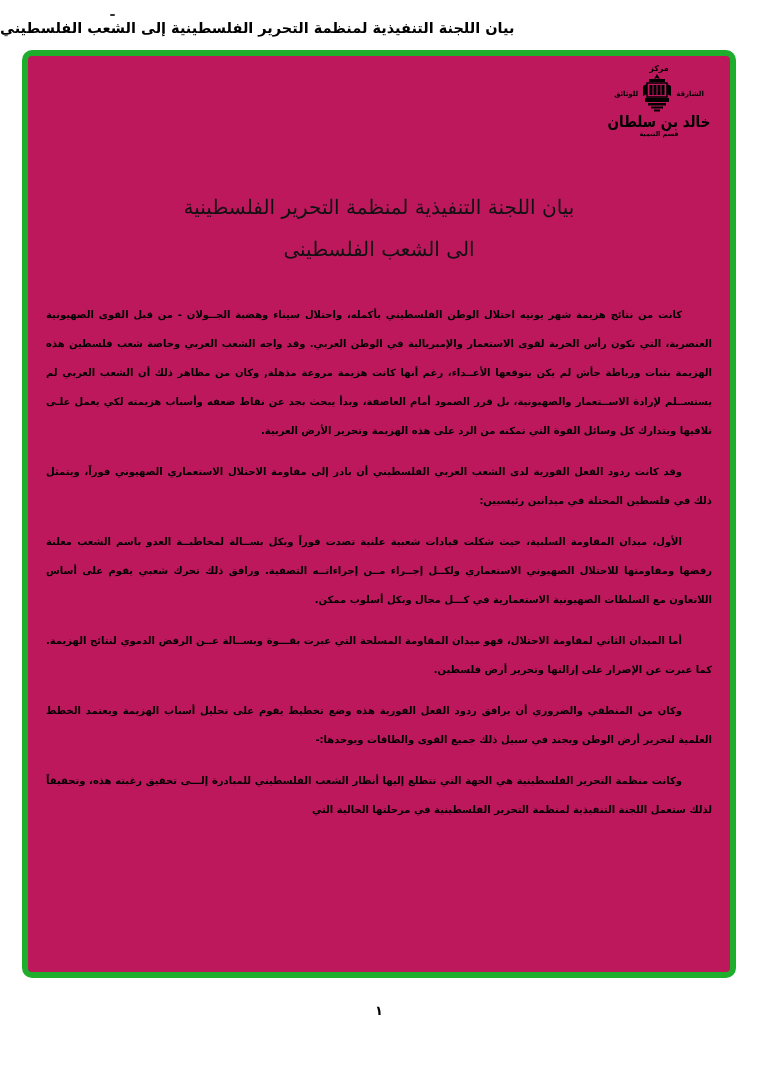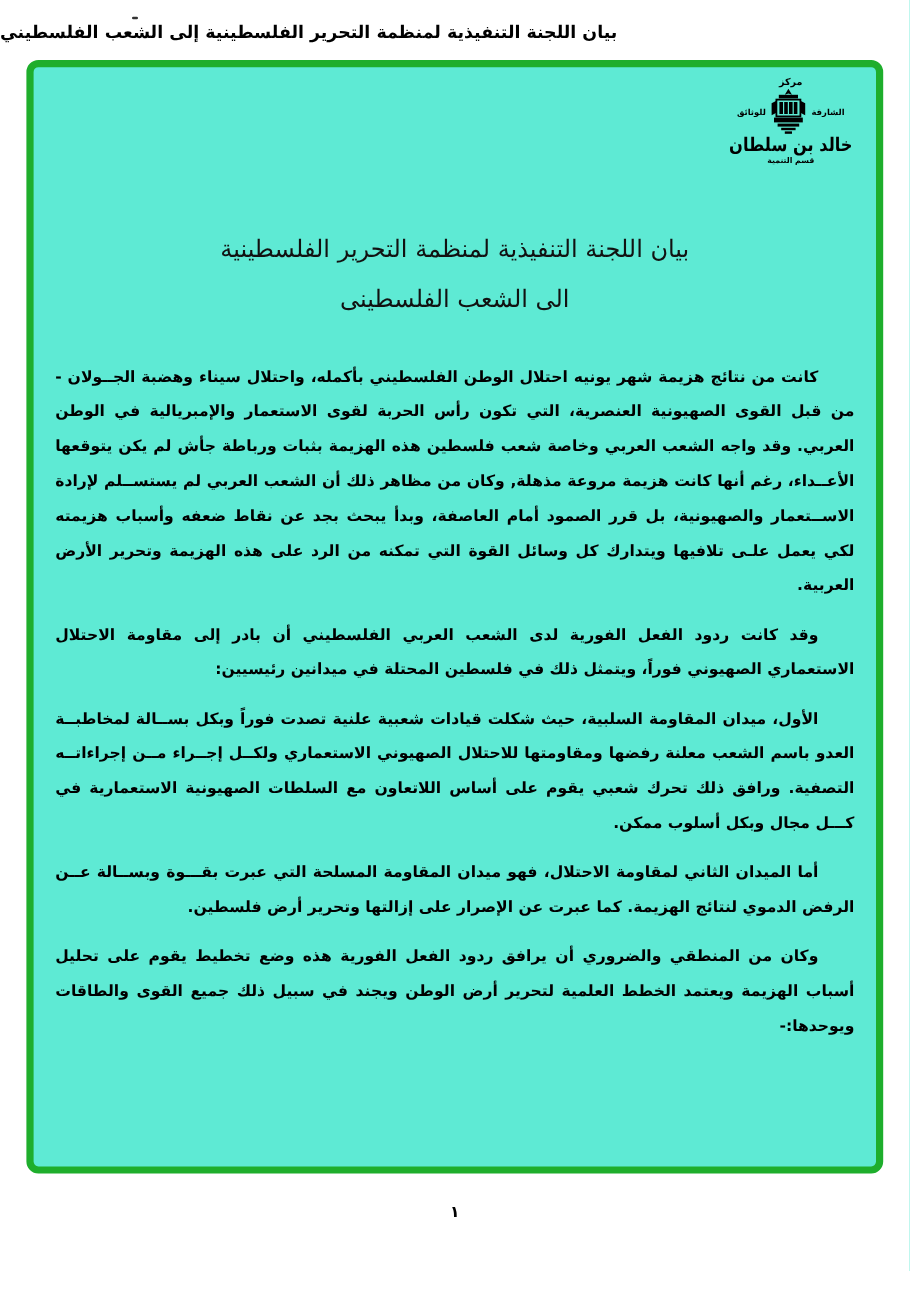--- a/index.html
+++ b/index.html
@@ -14,21 +14,21 @@
     background:#333;border-radius:1px;
   }
   .page-title{
     position:absolute;top:20px;left:0;width:100%;
     text-align:left;direction:rtl;
     font-weight:bold;font-size:14.5px;letter-spacing:0;
   }
   .doc-box{
     position:absolute;left:22px;top:50px;width:714px;height:928px;
     box-sizing:border-box;border:6px solid #1eae2c;border-radius:10px;
-    background:#5eead4;
+    background:#be185d;
   }
   
   .stamp{
     position:absolute;top:8px;right:16px;width:110px;
     direction:rtl;text-align:center;color:#000;
   }
   .stamp-top{font-size:8px;font-weight:bold;line-height:10px;}
   .stamp-row{display:flex;align-items:center;justify-content:center;gap:2px;}
   .stamp-side{font-size:7px;font-weight:bold;white-space:nowrap;text-align:right;}
   .stamp-emblem{width:34px;height:40px;display:block;}
@@ -40,21 +40,21 @@
     font-family:"DejaVu Serif","Liberation Serif",serif;
     font-size:20px;line-height:42px;font-weight:400;color:#111;
   }
   .doc-dates{
     margin-top:4px;text-align:center;direction:rtl;
     font-weight:bold;font-size:15.5px;line-height:34px;
   }
   
   .doc-body{
     margin:30px 18px 0 18px;direction:rtl;text-align:justify;
-    font-size:13px;font-weight:bold;line-height:29px;color:#000;
+    font-size:10px;font-weight:bold;line-height:29px;color:#000;
   }
   .doc-body p{margin:0 0 12px 0;text-indent:30px;}
   .page-number{
     position:absolute;top:1003px;left:0;width:100%;
     text-align:center;font-size:13px;font-weight:bold;
   }
 </style>
 </head>
 <body>
 
@@ -96,17 +96,18 @@
     <div>الى الشعب الفلسطينى</div>
   </div>
 
 
   <div class="doc-body">
     <p>كانت من نتائج هزيمة شهر يونيه احتلال الوطن الفلسطيني بأكمله، واحتلال سيناء وهضبة الجــولان - من قبل القوى الصهيونية العنصرية، التي تكون رأس الحربة لقوى الاستعمار والإمبريالية في الوطن العربي. وقد واجه الشعب العربي وخاصة شعب فلسطين هذه الهزيمة بثبات ورباطة جأش لم يكن يتوقعها الأعــداء، رغم أنها كانت هزيمة مروعة مذهلة, وكان من مظاهر ذلك أن الشعب العربي لم يستســلم لإرادة الاســتعمار والصهيونية، بل قرر الصمود أمام العاصفة، وبدأ يبحث بجد عن نقاط ضعفه وأسباب هزيمته لكي يعمل علـى تلافيها ويتدارك كل وسائل القوة التي تمكنه من الرد على هذه الهزيمة وتحرير الأرض العربية.</p>
     <p>وقد كانت ردود الفعل الفورية لدى الشعب العربي الفلسطيني أن بادر إلى مقاومة الاحتلال الاستعماري الصهيوني فوراً، ويتمثل ذلك في فلسطين المحتلة في ميدانين رئيسيين:</p>
     <p>الأول، ميدان المقاومة السلبية، حيث شكلت قيادات شعبية علنية تصدت فوراً وبكل بســالة لمخاطبــة العدو باسم الشعب معلنة رفضها ومقاومتها للاحتلال الصهيوني الاستعماري ولكــل إجــراء مــن إجراءاتــه التصفية. ورافق ذلك تحرك شعبي يقوم على أساس اللاتعاون مع السلطات الصهيونية الاستعمارية في كـــل مجال وبكل أسلوب ممكن.</p>
     <p>أما الميدان الثاني لمقاومة الاحتلال، فهو ميدان المقاومة المسلحة التي عبرت بقـــوة وبســالة عــن الرفض الدموي لنتائج الهزيمة. كما عبرت عن الإصرار على إزالتها وتحرير أرض فلسطين.</p>
     <p>وكان من المنطقي والضروري أن يرافق ردود الفعل الفورية هذه وضع تخطيط يقوم على تحليل أسباب الهزيمة ويعتمد الخطط العلمية لتحرير أرض الوطن ويجند في سبيل ذلك جميع القوى والطاقات ويوحدها:-</p>
+    <p>وكانت منظمة التحرير الفلسطينية هي الجهة التي تتطلع إليها أنظار الشعب الفلسطيني للمبادرة إلـــى تحقيق رغبته هذه، وتحقيقاً لذلك ستعمل اللجنة التنفيذية لمنظمة التحرير الفلسطينية في مرحلتها الحالية التي</p>
   </div>
 
 </div>
 
 <div class="page-number">١</div>
 
 </body></html>

